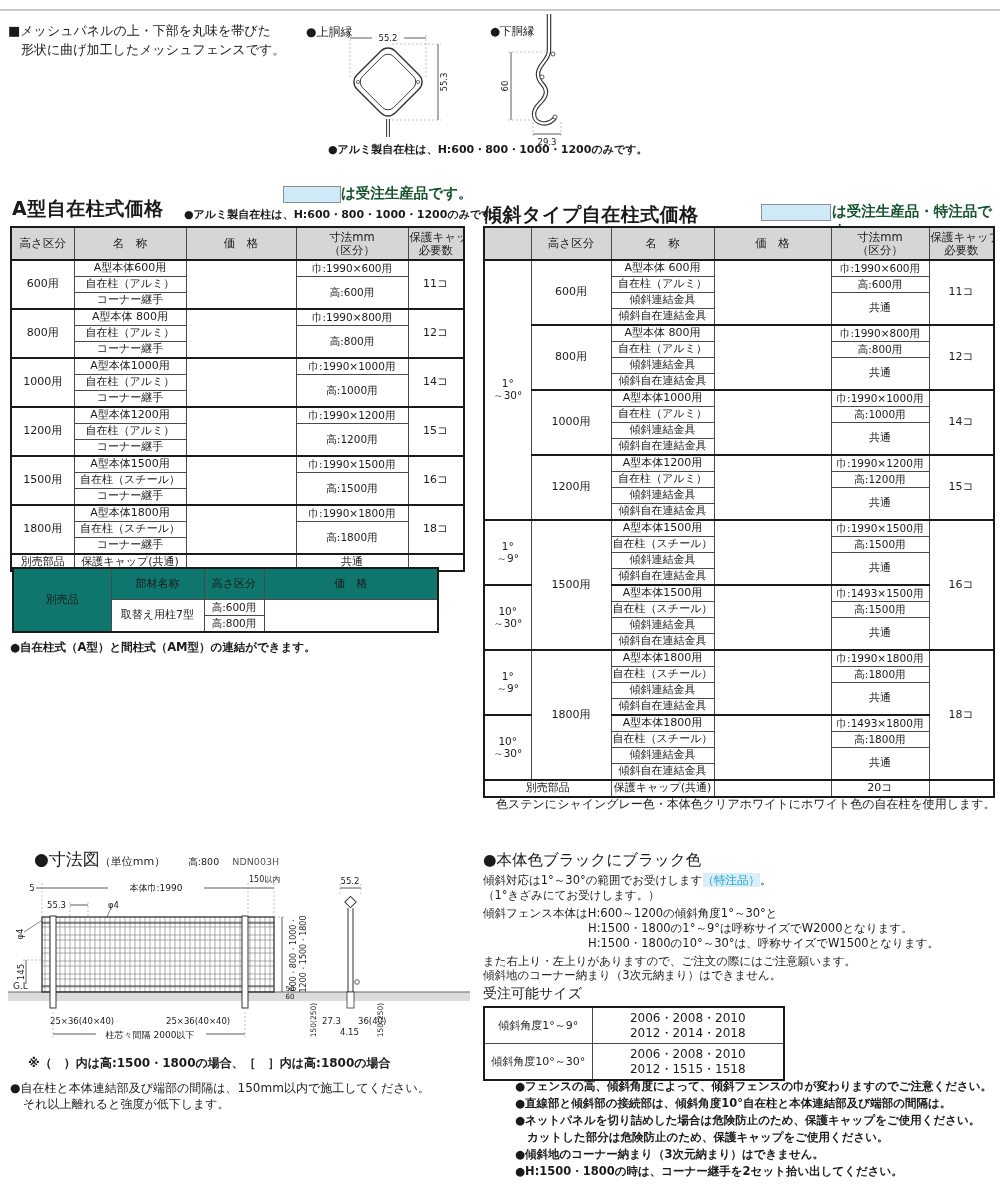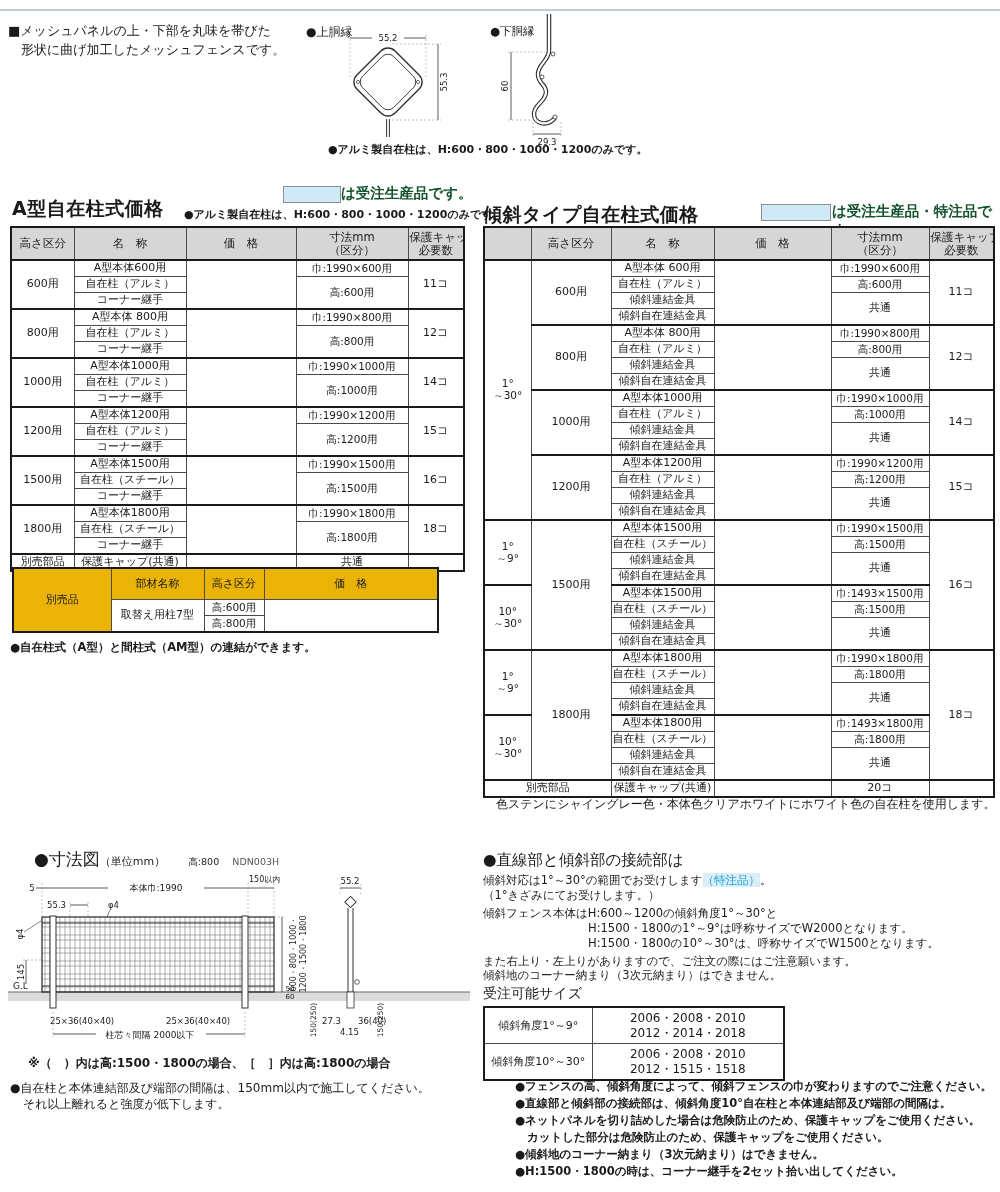--- a/index.html
+++ b/index.html
@@ -14,21 +14,21 @@
   .toprule{background:#c3cbd1;height:2px;width:1000px;}
   
   table.ptable{border-collapse:collapse;table-layout:fixed;border:2px solid #1a1a1a;font-size:11px;}
   table.ptable td{border:1px solid #4a4a4a;text-align:center;vertical-align:middle;padding:0 1px;height:15px;line-height:1.12;overflow:hidden;white-space:nowrap;}
   table.ptable tr.hdr td{background:#d6d6d6;border-bottom:2px solid #1a1a1a;height:31px;font-size:11.5px;}
   table.ptable tr.gt td{border-top:2px solid #1a1a1a;}
   .h2l{font-size:11px;line-height:1.25;}
   .caphdr{font-size:9.5px;line-height:1.3;}
   td.dimc{font-size:10.5px;}
   td.ang{text-align:left;padding-left:4px;font-size:10.5px;line-height:1.3;background:#fff;}
-  td.gray{background:#eab308;margin-left:16px;}
+  td.gray{background:#0f766e;margin-left:16px;}
   
   table.otable{border-collapse:collapse;table-layout:fixed;border:2px solid #1a1a1a;font-size:12px;}
   table.otable td{border:1px solid #4a4a4a;text-align:center;vertical-align:middle;height:33px;line-height:1.25;}
   .p115{font-size:11.5px;line-height:15px;}
   .bul{font-size:11.5px;font-weight:bold;line-height:17px;margin-left:32px;}
   .tokuchu{color:#1ba3d9;background:#d9eef8;}
   svg text{font-family:"DejaVu Sans","Liberation Sans",sans-serif;fill:#1a1a1a;}
 </style>
 </head>
 <body>
@@ -507,21 +507,21 @@
     <text x="350" y="152" font-size="8.5" text-anchor="start">36(40)</text>
     <text x="332" y="163" font-size="8.5" text-anchor="start">4.15</text>
   </svg>
 
   <div class="abs" style="left:28px;top:1055px;font-size:12px;font-weight:bold">※（　）内は高:1500・1800の場合、［　］内は高:1800の場合</div>
   <div class="abs b" style="left:10px;top:1080px;font-size:12px;line-height:16px">
     <div>●自在柱と本体連結部及び端部の間隔は、150mm以内で施工してください。</div>
     <div style="padding-left:13px">それ以上離れると強度が低下します。</div>
   </div>
 
-  <div class="abs b" style="left:483px;top:850px;font-size:15.5px">●直線部と傾斜部の接続部は</div>
+  <div class="abs b" style="left:483px;top:850px;font-size:15.5px">●本体色ブラックにブラック色</div>
   <div class="abs p115" style="left:483px;top:873px"><span>傾斜対応は1°～30°の範囲でお受けします</span><span class="tokuchu">（特注品）</span><span>。</span></div>
   <div class="abs p115" style="left:483px;top:888px">（1°きざみにてお受けします。）</div>
   <div class="abs p115" style="left:483px;top:906px">傾斜フェンス本体はH:600～1200の傾斜角度1°～30°と</div>
   <div class="abs p115" style="left:588px;top:921px">H:1500・1800の1°～9°は呼称サイズでW2000となります。</div>
   <div class="abs p115" style="left:588px;top:936px">H:1500・1800の10°～30°は、呼称サイズでW1500となります。</div>
   <div class="abs p115" style="left:483px;top:954px">また右上り・左上りがありますので、ご注文の際にはご注意願います。</div>
   <div class="abs p115" style="left:483px;top:968px">傾斜地のコーナー納まり（3次元納まり）はできません。</div>
 
   <div class="abs b" style="left:483px;top:985px;font-size:14px">受注可能サイズ</div>
   <table class="otable abs" style="left:483px;top:1006px;width:300px">

